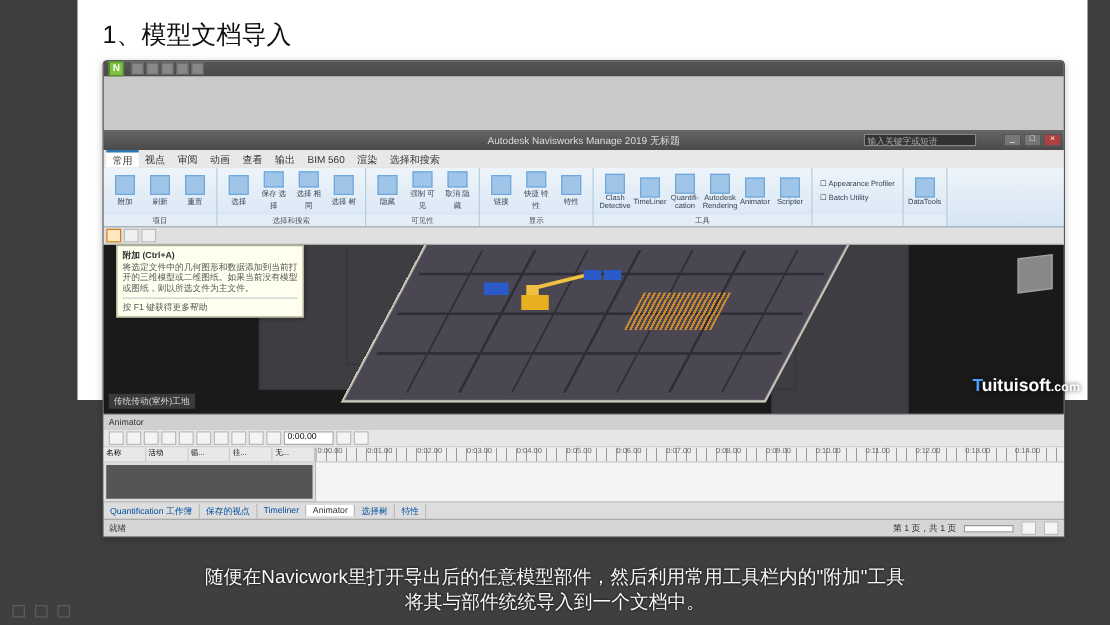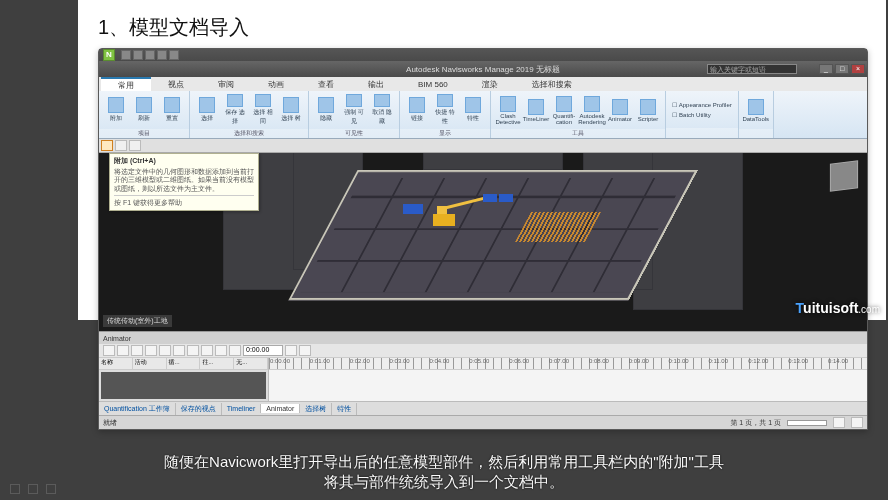--- a/index.html
+++ b/index.html
@@ -6,21 +6,21 @@
   body {
     width: 888px;
     height: 500px;
     background: #3f3f3f;
     font-family: "Microsoft YaHei", Arial, sans-serif;
     overflow: hidden;
     position: relative;
   }
   .slide-area {
     position: absolute;
-    left: 78px;
+    left: 62px;
     top: 0;
     width: 808px;
     height: 320px;
     background: #ffffff;
   }
   .slide-title {
     position: absolute;
     left: 20px;
     top: 14px;
     font-size: 20px;
@@ -41,20 +41,21 @@
   }
   .titlebar {
     height: 16px;
     background: linear-gradient(#666, #4a4a4a);
     display: flex;
     align-items: center;
     color: #ddd;
     font-size: 8px;
     padding: 0 4px;
     position: relative;
+    margin-top: 43px;
   }
   .titlebar-center {
     position: absolute;
     left: 50%;
     transform: translateX(-50%);
     white-space: nowrap;
   }
   .titlebar-search {
     position: absolute;
     right: 70px;
@@ -110,21 +111,21 @@
   .menubar {
     height: 14px;
     background: #e8e8e8;
     display: flex;
     align-items: center;
     font-size: 8px;
     color: #333;
     padding-left: 2px;
   }
   .menu-item {
-    padding: 0 17px;
+    padding: 0 5px;
     height: 100%;
     display: flex;
     align-items: center;
   }
   .menu-item.active {
     background: #fff;
     border-top: 2px solid #2a7ab0;
   }
   .ribbon {
     height: 48px;
@@ -377,21 +378,21 @@
   .corner-brand {
     position: absolute;
     right: 6px;
     bottom: 4px;
     color: #fff;
     font-size: 14px;
     font-weight: bold;
     text-shadow: 0 0 4px rgba(0,0,0,0.8);
   }
   .corner-brand .lead { color: #4aa3ff; }
-  .corner-brand .tld { font-size: 10px; font-weight: normal; text-align: right; }
+  .corner-brand .tld { font-size: 10px; font-weight: bold; text-align: right; }
   .caption {
     position: absolute;
     left: 0;
     right: 0;
     bottom: 8px;
     text-align: center;
     color: #fafafa;
     font-size: 15px;
     line-height: 1.35;
     white-space: pre-line;

